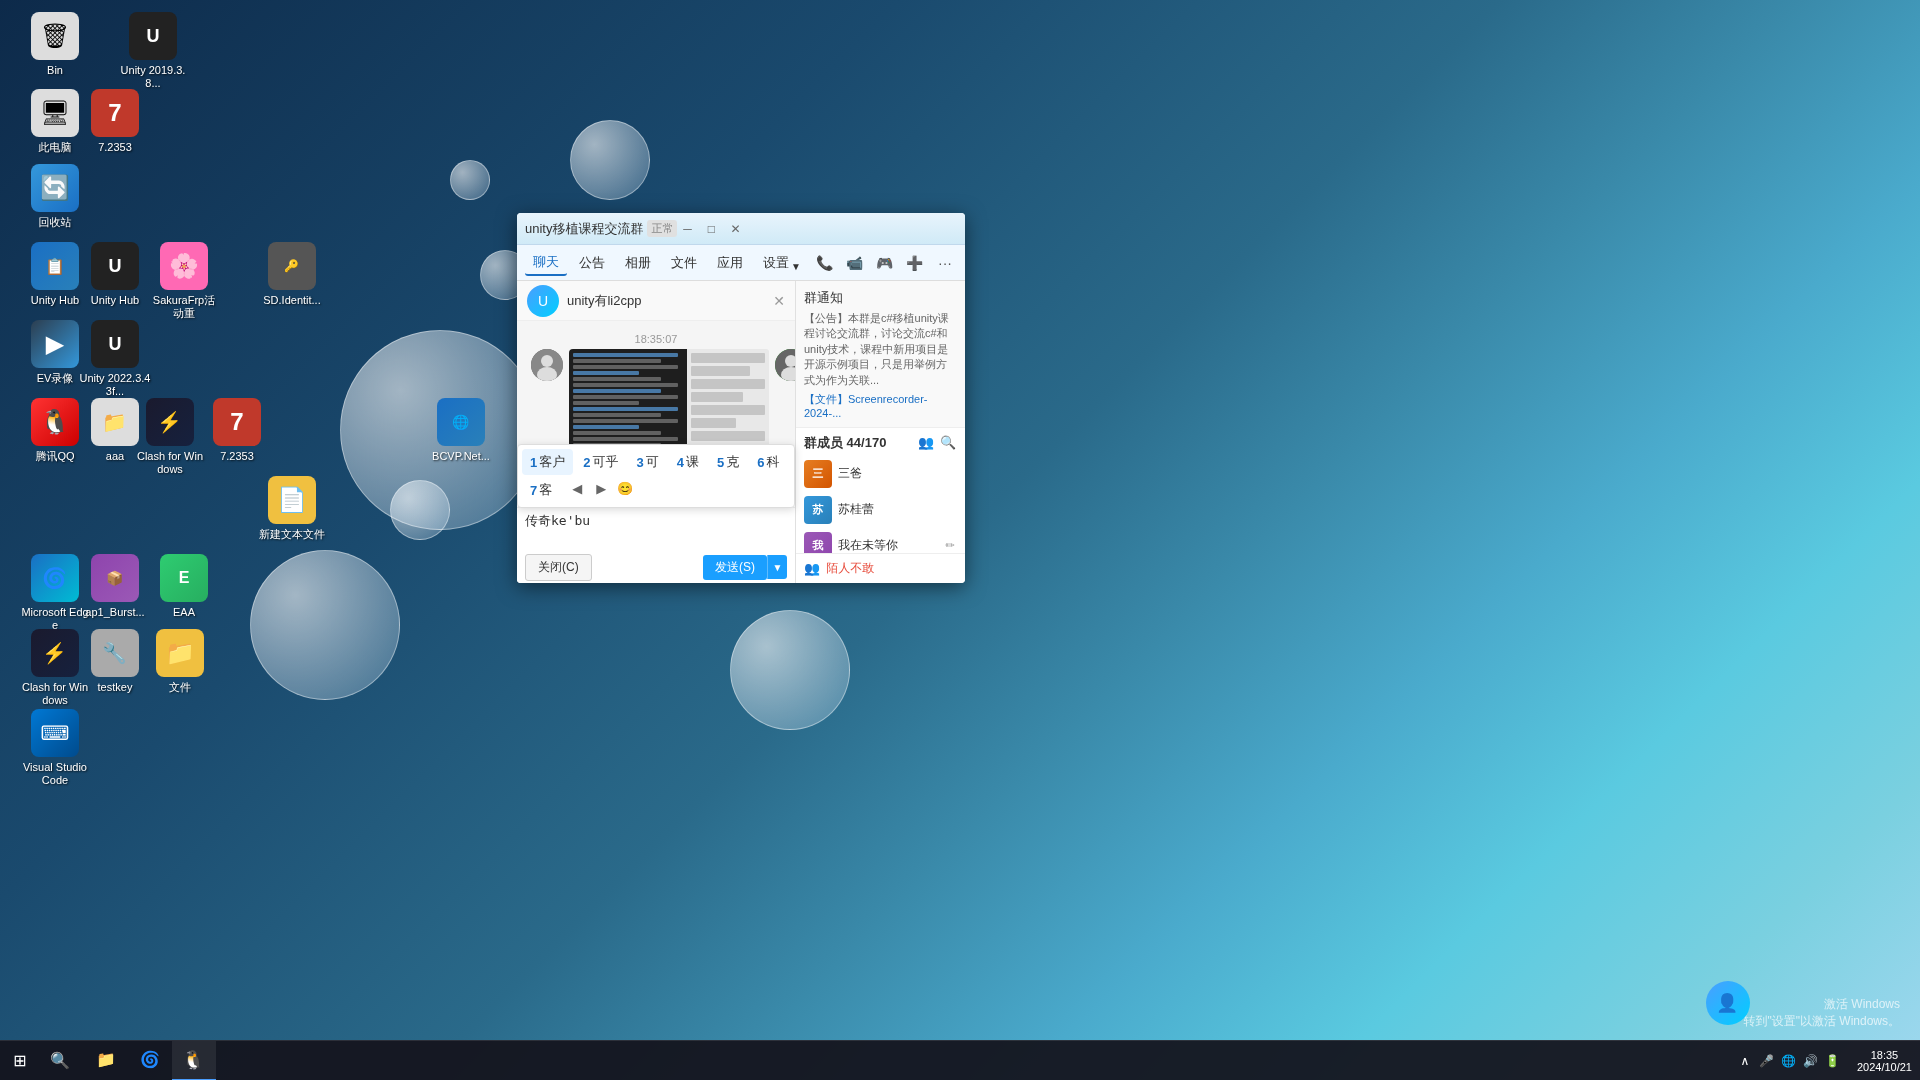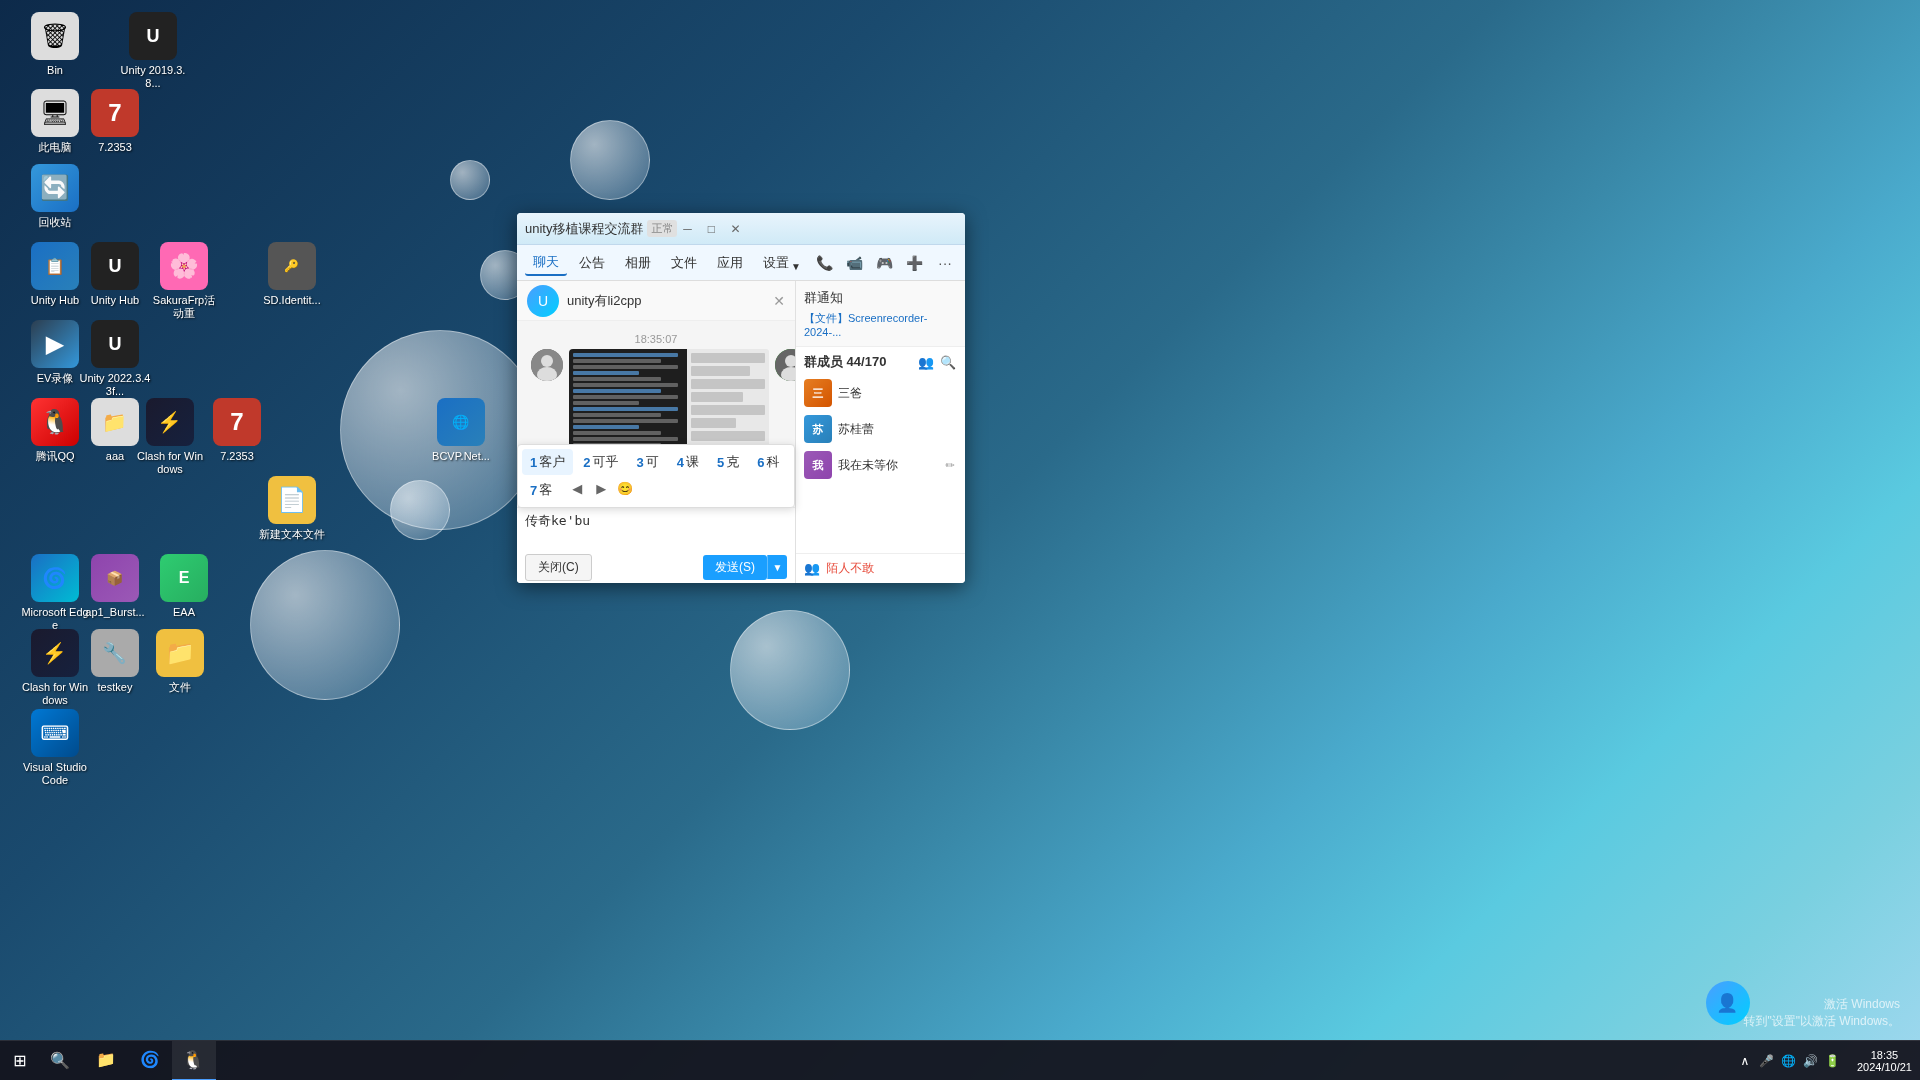--- a/index.html
+++ b/index.html
@@ -1039,20 +1039,21 @@
           <div class="btn-send-dropdown">▼</div>
         </div>
       </div>
 
     </div>
 
     <div class="qq-right-panel">
 
       <div class="qq-group-notice">
         <div class="qq-group-notice-title">群通知</div>
+        <div class="qq-group-notice-text">【公告】本群是c#移植unity课程讨论交流群，讨论交流c#和unity技术，课程中新用项目是开源示例项目，只是用举例方式为作为关联...</div>
         <div class="qq-group-file">【文件】Screenrecorder-2024-...</div>
       </div>
 
       <div class="qq-group-members">
         <span class="qq-group-members-count">群成员 44/170</span>
         <div class="qq-group-members-icons">
           <div class="qq-member-icon">👥</div>
           <div class="qq-member-icon">🔍</div>
         </div>
       </div>

